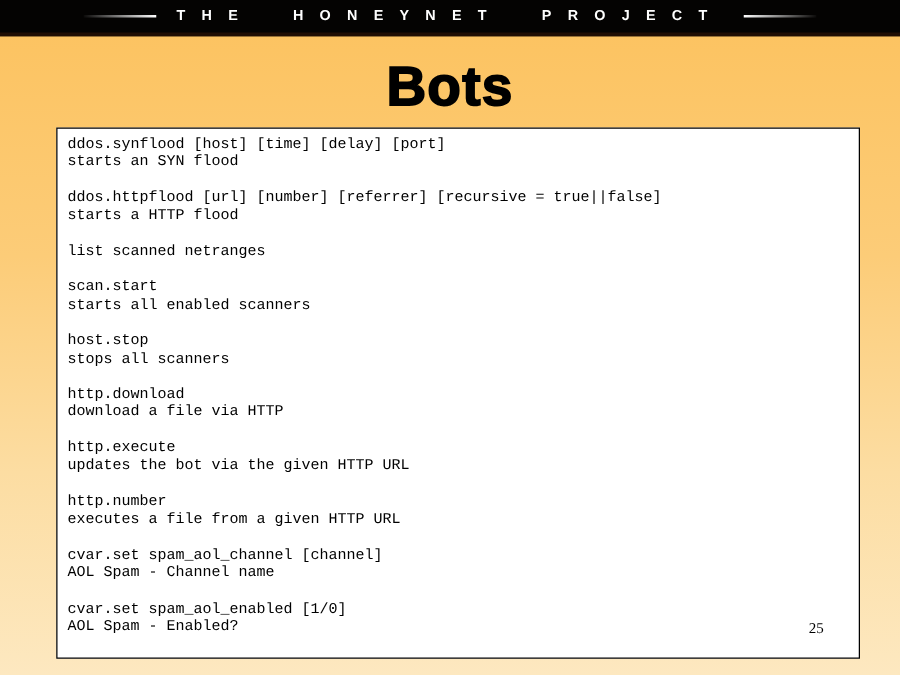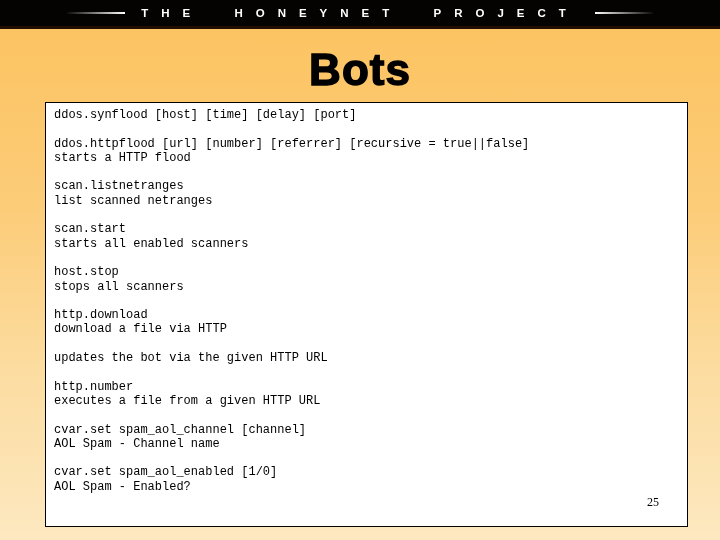--- a/index.html
+++ b/index.html
@@ -103,48 +103,49 @@
     <div class="brand">THE HONEYNET PROJECT</div>
     <div class="banner-line right"></div>
   </div>
 
   <div class="title">Bots</div>
 
   <div class="content-box">
 
     <div class="cmd-block">
       <div class="cmd-line">ddos.synflood [host] [time] [delay] [port]</div>
+      <div class="cmd-line">starts an SYN flood</div>
     </div>
 
     <div class="cmd-block">
       <div class="cmd-line">ddos.httpflood [url] [number] [referrer] [recursive = true||false]</div>
       <div class="cmd-line">starts a HTTP flood</div>
     </div>
 
     <div class="cmd-block">
-      <div class="cmd-line">scan.listnetranges</div>
       <div class="cmd-line">list scanned netranges</div>
     </div>
 
     <div class="cmd-block">
       <div class="cmd-line">scan.start</div>
       <div class="cmd-line">starts all enabled scanners</div>
     </div>
 
     <div class="cmd-block">
       <div class="cmd-line">host.stop</div>
       <div class="cmd-line">stops all scanners</div>
     </div>
 
     <div class="cmd-block">
       <div class="cmd-line">http.download</div>
       <div class="cmd-line">download a file via HTTP</div>
     </div>
 
     <div class="cmd-block">
+      <div class="cmd-line">http.execute</div>
       <div class="cmd-line">updates the bot via the given HTTP URL</div>
     </div>
 
     <div class="cmd-block">
       <div class="cmd-line">http.number</div>
       <div class="cmd-line">executes a file from a given HTTP URL</div>
     </div>
 
     <div class="cmd-block">
       <div class="cmd-line">cvar.set spam_aol_channel [channel]</div>

